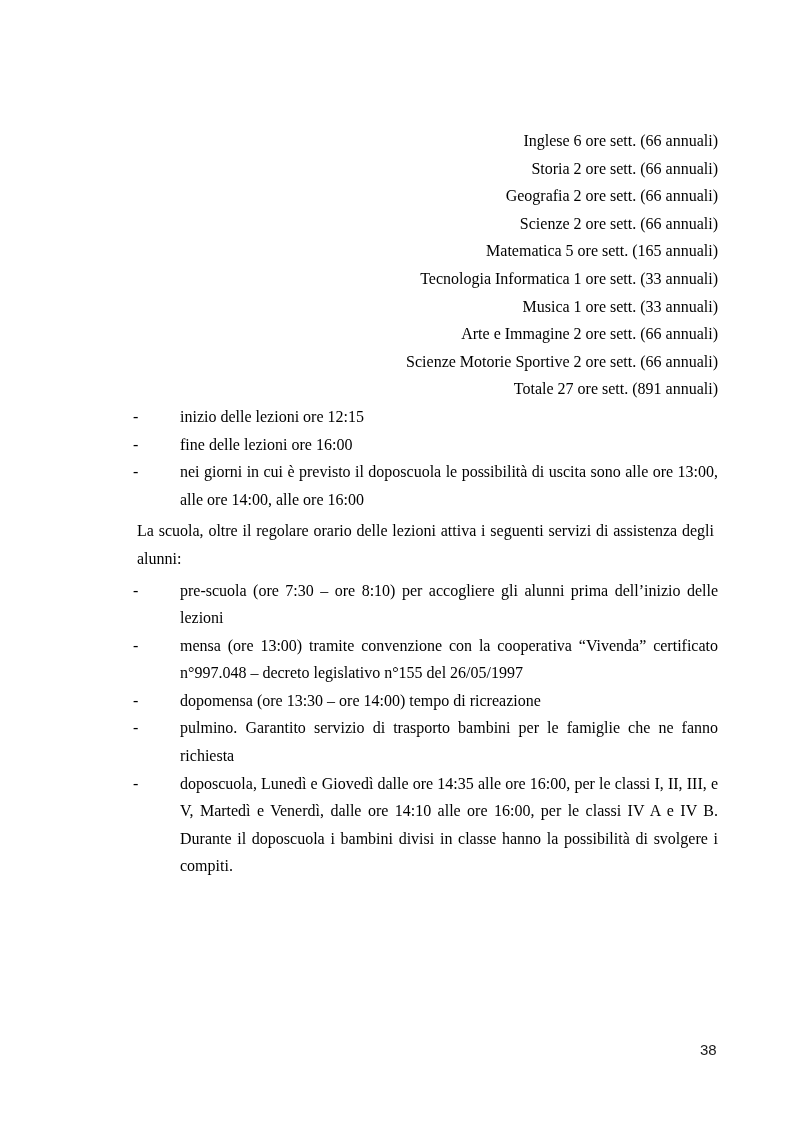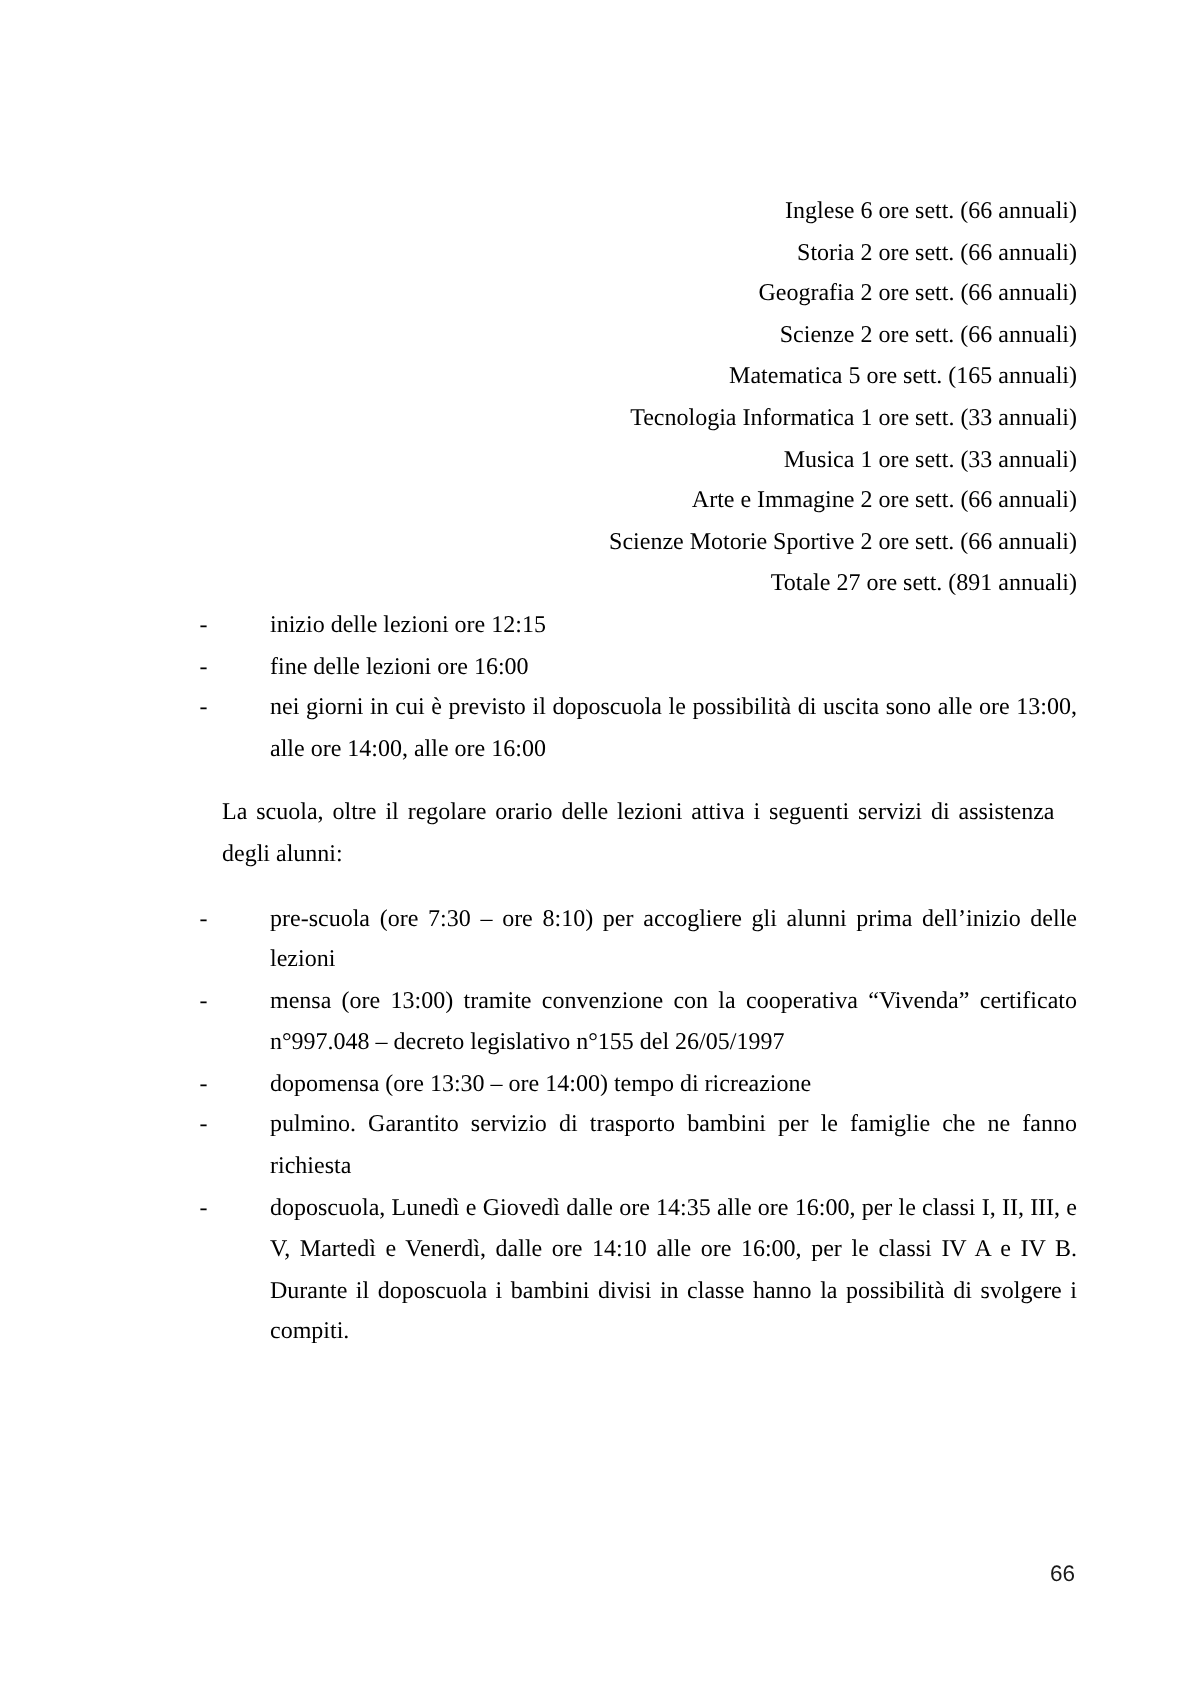--- a/index.html
+++ b/index.html
@@ -23,21 +23,21 @@
     top: 127px;
     width: 585px;
     line-height: 27.6px;
     text-align: justify;
   }
   .line {
     margin: 0;
     text-align: right;
   }
   .para {
-    margin: 15px;
+    margin: 4px;
   }
   .bullet {
     position: relative;
     padding-left: 47px;
     margin: 0;
   }
   .bullet .marker {
     position: absolute;
     left: 0;
     top: 0;
@@ -101,15 +101,15 @@
       <span class="marker">-</span>
       <span>pulmino. Garantito servizio di trasporto bambini per le famiglie che ne fanno richiesta</span>
     </div>
     <div class="bullet">
       <span class="marker">-</span>
       <span>doposcuola, Lunedì e Giovedì dalle ore 14:35 alle ore 16:00, per le classi I, II, III, e V, Martedì e Venerdì, dalle ore 14:10 alle ore 16:00, per le classi IV A e IV B. Durante il doposcuola i bambini divisi in classe hanno la possibilità di svolgere i compiti.</span>
     </div>
 
   </div>
 
-  <div class="page-number">66</div>
+  <div class="page-number">38</div>
 
 </div>
 
 </body></html>

